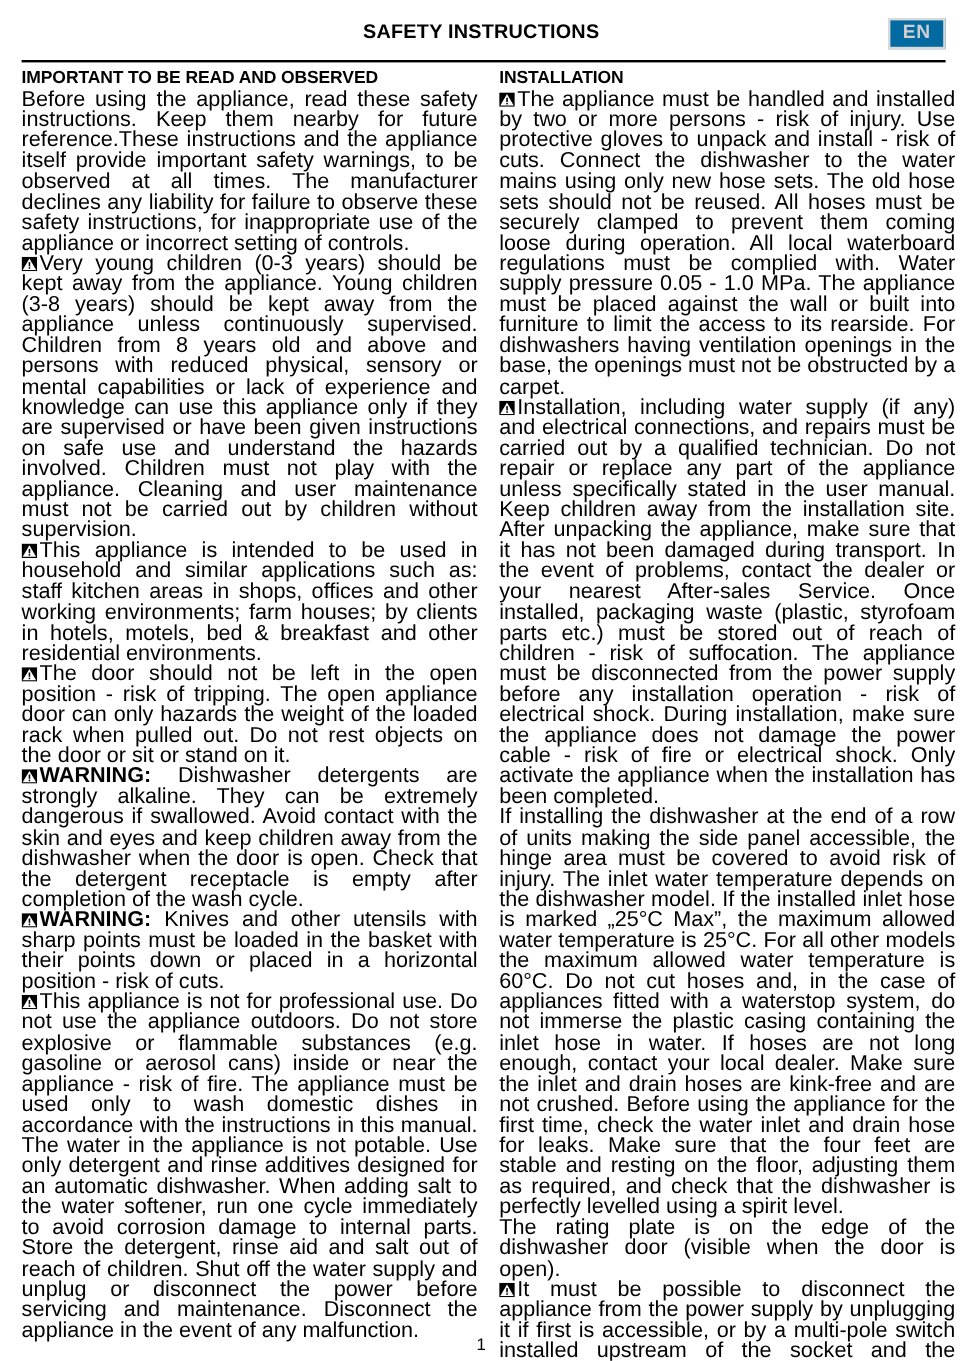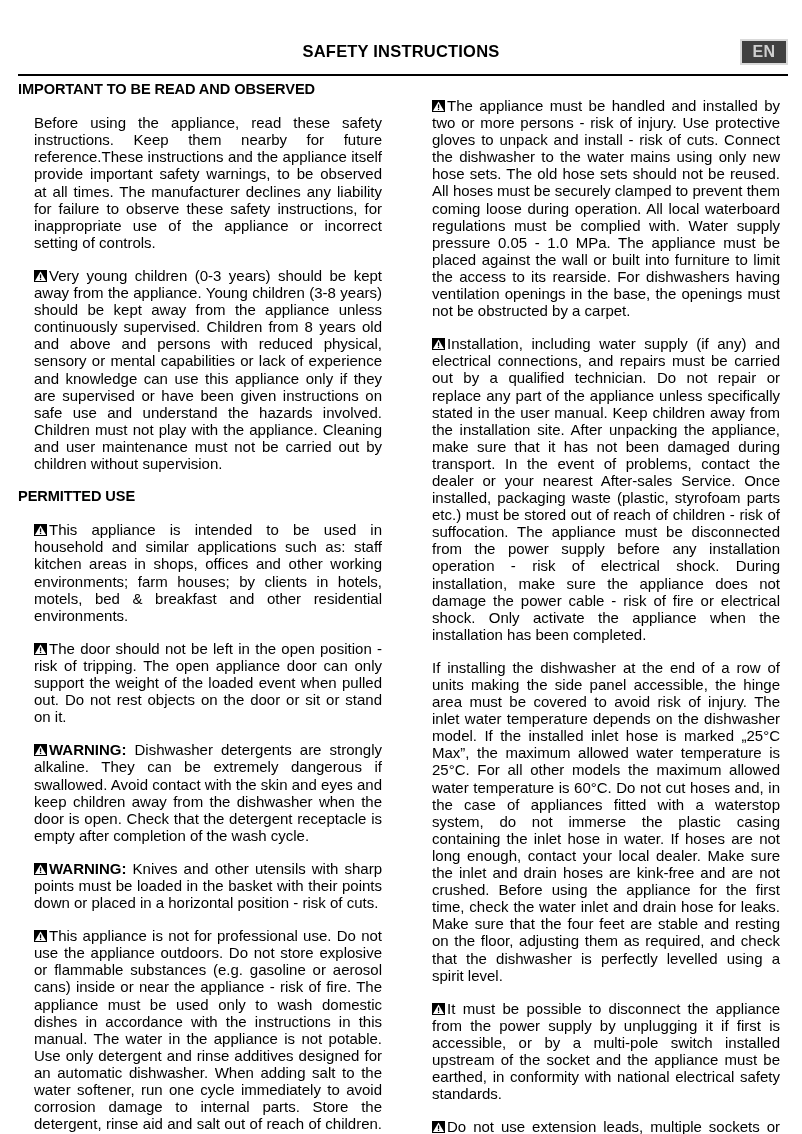--- a/index.html
+++ b/index.html
@@ -20,39 +20,38 @@
     position: relative;
     width: 802px;
     height: 1134px;
     box-sizing: border-box;
     padding: 0;
   }
   
   .header {
     position: relative;
     height: 48px;
-    margin-top: 24px;
   }
   .doc-title {
     position: absolute;
     left: 0;
     right: 0;
     top: 18px;
     text-align: center;
     font-size: 16.5px;
     font-weight: bold;
     letter-spacing: 0.2px;
   }
   .lang-badge {
     position: absolute;
     right: 14px;
     top: 15px;
     width: 48px;
     height: 26px;
-    background: #404040;
+    background: #0369a1;
     border: 2px solid #d9d9d9;
     box-sizing: border-box;
     color: #cfcfcf;
     font-size: 16px;
     font-weight: bold;
     line-height: 22px;
     text-align: center;
     letter-spacing: 0.5px;
   }
   .rule {
@@ -71,22 +70,22 @@
     right: 12px;
     bottom: 32px;
     display: flex;
     gap: 18px;
   }
   .col {
     width: 380px;
     flex: 0 0 380px;
   }
   .col p {
-    margin: 16px;
-    font-size: 15px;
+    margin: 0;
+    font-size: 18px;
     line-height: 17.1px;
     text-align: justify;
     text-justify: inter-word;
     hyphens: manual;
   }
   h2.section {
     margin: 0;
     font-size: 14.6px;
     font-weight: bold;
     line-height: 17.2px;
@@ -129,66 +128,67 @@
   <div class="columns">
     <div class="col" id="col-left">
         <h2 class="section">IMPORTANT TO BE READ AND OBSERVED</h2>
         <p><span>Before using the appliance, read these safety instructions. Keep them nearby for future reference.These instructions and the appliance itself provide important safety warnings, to be observed at all times. The manufacturer declines any liability for failure to observe these safety instructions, for inappropriate use of the appliance or incorrect setting of controls.</span></p>
         <p><span class="warn-icon"><svg width="13" height="12" viewBox="0 0 13 12">
               <rect x="0" y="0" width="13" height="12" fill="#000"></rect>
               <polygon points="6.5,1.4 12.1,10.9 0.9,10.9" fill="#fff"></polygon>
               <rect x="5.9" y="4.4" width="1.3" height="3.6" fill="#000"></rect>
               <rect x="5.9" y="8.7" width="1.3" height="1.3" fill="#000"></rect>
             </svg></span><span>Very young children (0-3 years) should be kept away from the appliance. Young children (3-8 years) should be kept away from the appliance unless continuously supervised. Children from 8 years old and above and persons with reduced physical, sensory or mental capabilities or lack of experience and knowledge can use this appliance only if they are supervised or have been given instructions on safe use and understand the hazards involved. Children must not play with the appliance. Cleaning and user maintenance must not be carried out by children without supervision.</span></p>
-        <h2 class="section">PERMITTED USE</h2>
         <p><span class="warn-icon"><svg width="13" height="12" viewBox="0 0 13 12">
               <rect x="0" y="0" width="13" height="12" fill="#000"></rect>
               <polygon points="6.5,1.4 12.1,10.9 0.9,10.9" fill="#fff"></polygon>
               <rect x="5.9" y="4.4" width="1.3" height="3.6" fill="#000"></rect>
               <rect x="5.9" y="8.7" width="1.3" height="1.3" fill="#000"></rect>
             </svg></span><span>This appliance is intended to be used in household and similar applications such as: staff kitchen areas in shops, offices and other working environments; farm houses; by clients in  hotels, motels,  bed &amp;  breakfast and other residential environments.</span></p>
         <p><span class="warn-icon"><svg width="13" height="12" viewBox="0 0 13 12">
               <rect x="0" y="0" width="13" height="12" fill="#000"></rect>
               <polygon points="6.5,1.4 12.1,10.9 0.9,10.9" fill="#fff"></polygon>
               <rect x="5.9" y="4.4" width="1.3" height="3.6" fill="#000"></rect>
               <rect x="5.9" y="8.7" width="1.3" height="1.3" fill="#000"></rect>
-            </svg></span><span>The door should not be left in the open position - risk of tripping. The open appliance door can only support the weight of the loaded event when pulled out. Do not rest objects on the door or sit or stand on it.</span></p>
+            </svg></span><span>The door should not be left in the open position - risk of tripping. The open appliance door can only hazards the weight of the loaded rack when pulled out. Do not rest objects on the door or sit or stand on it.</span></p>
         <p><span class="warn-icon"><svg width="13" height="12" viewBox="0 0 13 12">
               <rect x="0" y="0" width="13" height="12" fill="#000"></rect>
               <polygon points="6.5,1.4 12.1,10.9 0.9,10.9" fill="#fff"></polygon>
               <rect x="5.9" y="4.4" width="1.3" height="3.6" fill="#000"></rect>
               <rect x="5.9" y="8.7" width="1.3" height="1.3" fill="#000"></rect>
             </svg></span><b class="warnword">WARNING:</b> <span>Dishwasher detergents are strongly alkaline. They can be extremely dangerous if swallowed. Avoid contact with the skin and eyes and keep children away from the dishwasher when the door is open. Check that the detergent receptacle is empty after completion of the wash cycle.</span></p>
         <p><span class="warn-icon"><svg width="13" height="12" viewBox="0 0 13 12">
               <rect x="0" y="0" width="13" height="12" fill="#000"></rect>
               <polygon points="6.5,1.4 12.1,10.9 0.9,10.9" fill="#fff"></polygon>
               <rect x="5.9" y="4.4" width="1.3" height="3.6" fill="#000"></rect>
               <rect x="5.9" y="8.7" width="1.3" height="1.3" fill="#000"></rect>
             </svg></span><b class="warnword">WARNING:</b> <span>Knives and other utensils with sharp points must be loaded in the basket with their points down or placed in a horizontal position - risk of cuts.</span></p>
         <p><span class="warn-icon"><svg width="13" height="12" viewBox="0 0 13 12">
               <rect x="0" y="0" width="13" height="12" fill="#000"></rect>
               <polygon points="6.5,1.4 12.1,10.9 0.9,10.9" fill="#fff"></polygon>
               <rect x="5.9" y="4.4" width="1.3" height="3.6" fill="#000"></rect>
               <rect x="5.9" y="8.7" width="1.3" height="1.3" fill="#000"></rect>
             </svg></span><span>This appliance is not for professional use. Do not use the appliance outdoors. Do not store explosive or flammable substances (e.g. gasoline or aerosol cans) inside or near the appliance - risk of fire. The appliance must be used only to wash domestic dishes in accordance with the instructions in this manual. The water in the appliance is not potable. Use only detergent and rinse additives designed for an automatic dishwasher. When adding salt to the water softener, run one cycle immediately to avoid corrosion damage to internal parts. Store the detergent, rinse aid and salt out of reach of children. Shut off the water supply and unplug or disconnect the power before servicing and maintenance. Disconnect the appliance in the event of any malfunction.</span></p>
       </div>
     <div class="col" id="col-right">
+        <h2 class="section">INSTALLATION</h2>
         <p><span class="warn-icon"><svg width="13" height="12" viewBox="0 0 13 12">
               <rect x="0" y="0" width="13" height="12" fill="#000"></rect>
               <polygon points="6.5,1.4 12.1,10.9 0.9,10.9" fill="#fff"></polygon>
               <rect x="5.9" y="4.4" width="1.3" height="3.6" fill="#000"></rect>
               <rect x="5.9" y="8.7" width="1.3" height="1.3" fill="#000"></rect>
             </svg></span><span>The appliance must be handled and installed by two or more persons - risk of injury. Use protective gloves to unpack and install - risk of cuts. Connect the dishwasher to the water mains using only new hose sets. The old hose sets should not be reused. All hoses must be securely clamped to prevent them coming loose during operation. All local waterboard regulations must be complied with. Water supply pressure 0.05 - 1.0 MPa. The appliance must be placed against the wall or built into furniture to limit the access to its rearside. For dishwashers having ventilation openings in the base, the openings must not be obstructed by a carpet.</span></p>
         <p><span class="warn-icon"><svg width="13" height="12" viewBox="0 0 13 12">
               <rect x="0" y="0" width="13" height="12" fill="#000"></rect>
               <polygon points="6.5,1.4 12.1,10.9 0.9,10.9" fill="#fff"></polygon>
               <rect x="5.9" y="4.4" width="1.3" height="3.6" fill="#000"></rect>
               <rect x="5.9" y="8.7" width="1.3" height="1.3" fill="#000"></rect>
             </svg></span><span>Installation, including water supply (if any) and electrical connections, and repairs must be carried out by a qualified technician. Do not repair or replace any part of the appliance unless specifically stated in the user manual. Keep children away from the installation site. After unpacking the appliance, make sure that it has not been damaged during transport. In the event of problems, contact the dealer or your nearest After-sales Service. Once installed, packaging waste (plastic, styrofoam parts etc.) must be stored out of reach of children - risk of suffocation. The appliance must be disconnected from the power supply before any installation operation - risk of electrical shock. During installation, make sure the appliance does not damage the power cable - risk of fire or electrical shock. Only activate the appliance when the installation has been completed.</span></p>
         <p><span>If installing the dishwasher at the end of a row of units making the side panel accessible, the hinge area must be covered to avoid risk of injury. The inlet water temperature depends on the dishwasher model. If the installed inlet hose is marked „25°C Max”, the maximum allowed water temperature is 25°C. For all other models the maximum allowed water temperature is 60°C. Do not cut hoses and, in the case of appliances fitted with a waterstop system, do not immerse the plastic casing containing the inlet hose in water. If hoses are not long enough, contact your local dealer. Make sure the inlet and drain hoses are kink-free and are not crushed. Before using the appliance for the first time, check the water inlet and drain hose for leaks. Make sure that the four feet are stable and resting on the floor, adjusting them as required, and check that the dishwasher is perfectly levelled using a spirit level.</span></p>
+        <p><span>The rating plate is on the edge of the dishwasher door (visible when the door is open).</span></p>
         <p><span class="warn-icon"><svg width="13" height="12" viewBox="0 0 13 12">
               <rect x="0" y="0" width="13" height="12" fill="#000"></rect>
               <polygon points="6.5,1.4 12.1,10.9 0.9,10.9" fill="#fff"></polygon>
               <rect x="5.9" y="4.4" width="1.3" height="3.6" fill="#000"></rect>
               <rect x="5.9" y="8.7" width="1.3" height="1.3" fill="#000"></rect>
             </svg></span><span>It must be possible to disconnect the appliance from the power supply by unplugging it if first is accessible, or by a multi-pole switch installed upstream of the socket and the appliance must be earthed, in conformity with national electrical safety standards.</span></p>
         <p><span class="warn-icon"><svg width="13" height="12" viewBox="0 0 13 12">
               <rect x="0" y="0" width="13" height="12" fill="#000"></rect>
               <polygon points="6.5,1.4 12.1,10.9 0.9,10.9" fill="#fff"></polygon>
               <rect x="5.9" y="4.4" width="1.3" height="3.6" fill="#000"></rect>

